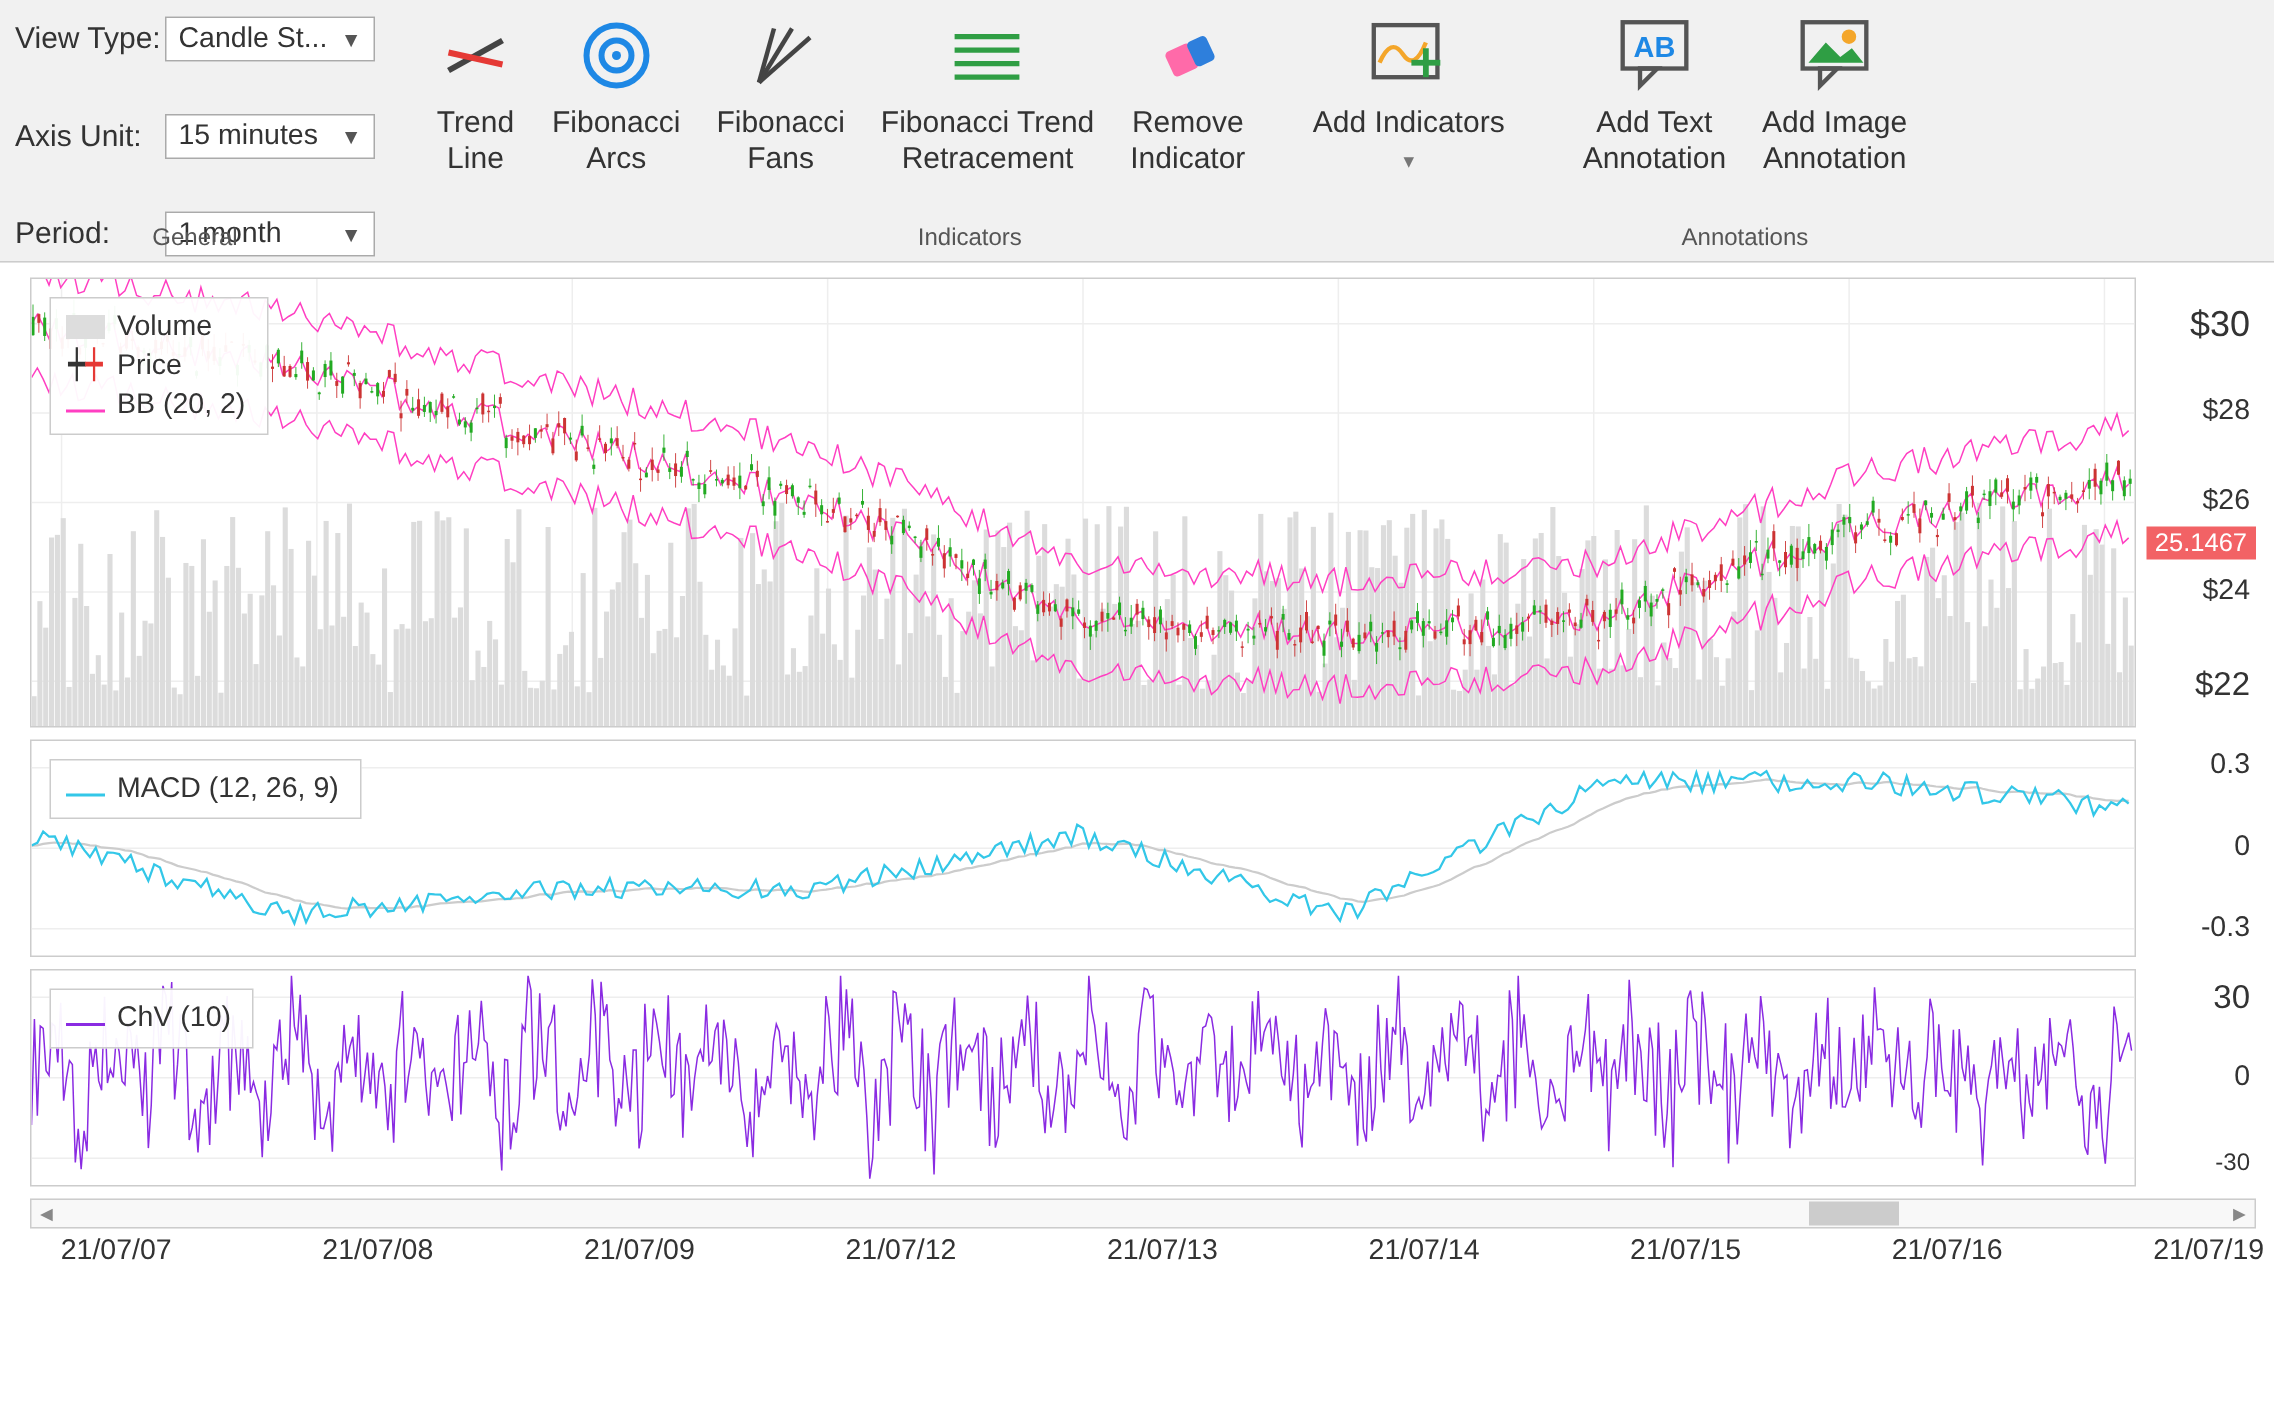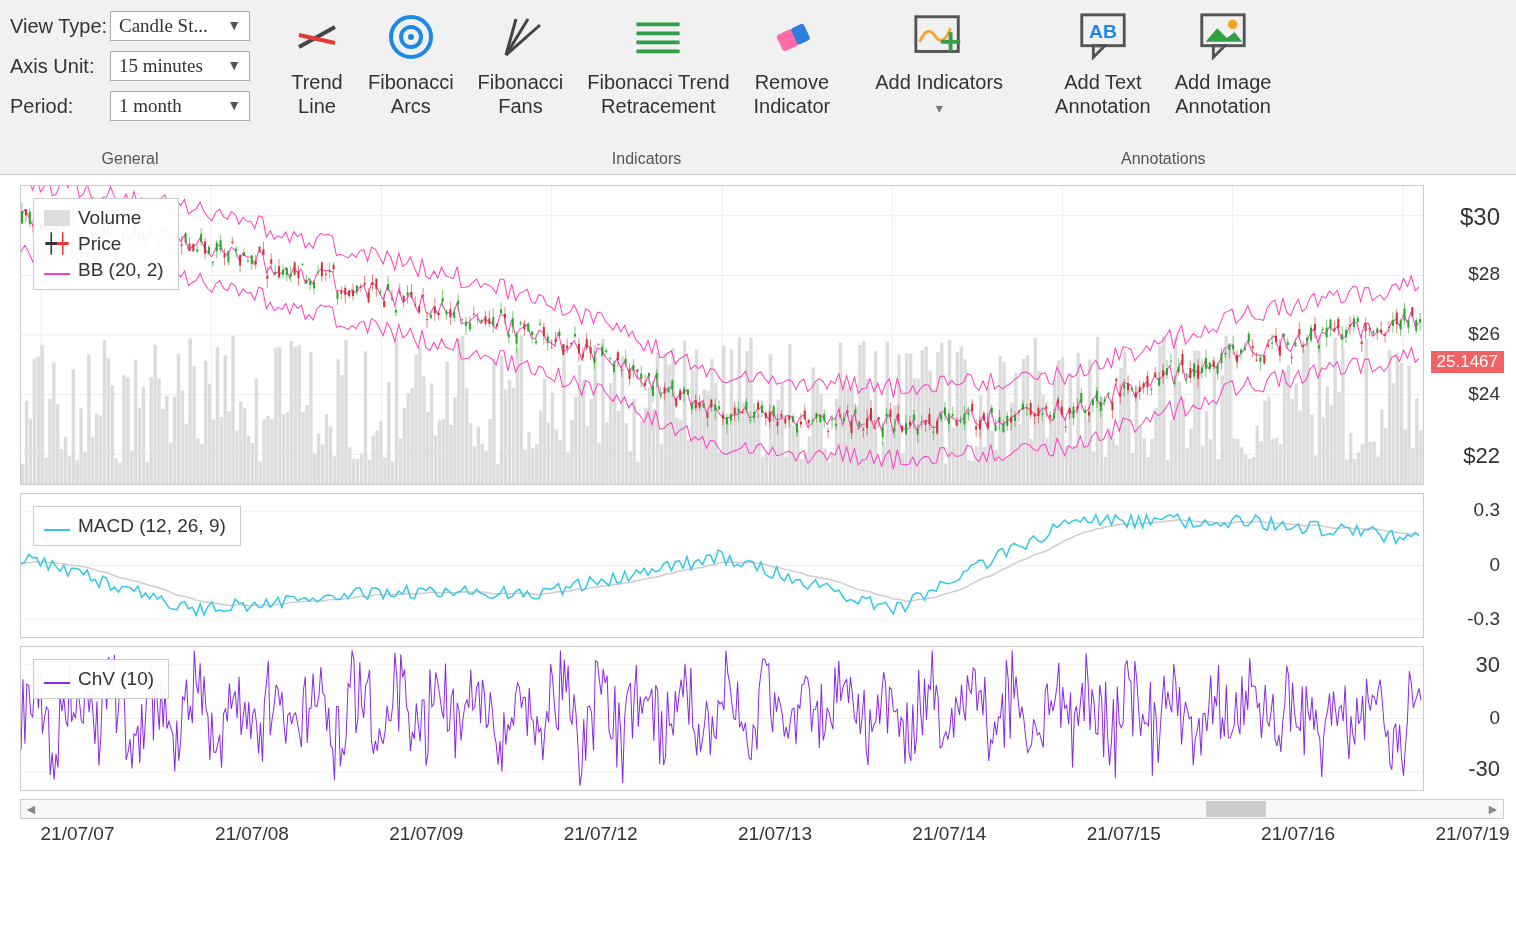--- a/index.html
+++ b/index.html
@@ -3,26 +3,26 @@
 <meta charset="utf-8">
 <style>
   * { box-sizing: border-box; margin: 0; padding: 0; }
   html,body { width:1516px; height:942px; font-family: "Segoe UI", Arial, sans-serif; font-size:20px; color:#333; background:#fff; overflow:hidden;}
   
   
   .ribbon { height:175px; background:#f1f1f1; border-bottom:1px solid #ccc; display:flex; }
   .group  { display:flex; flex-direction:column; align-items:center; padding:6px 10px 0 10px; position:relative;}
   .group-sep { width:1px; background:#ccc; margin:8px 4px 30px 4px; }
   .group-title { position:absolute; bottom:0px; left:0; right:0; text-align:center; font-size:16px; color:#555; height:30px; line-height:30px;}
-  .group-content { flex:1; display:flex; align-items:flex-start; }
+  .group-content { flex:1; display:flex; align-items:flex-start;justify-content:space-between; }
   
   
   .field-row { display:flex; align-items:center; height:36px; }
   .field-label { width:100px; font-size:20px; color:#333; }
-  .combo { width:140px; height:30px; border:1px solid #aaa; background:#fff; display:flex; align-items:center; justify-content:space-between; padding:0 8px; font-size:19px; color:#333;font-family:Liberation Serif, serif;}
+  .combo { width:140px; height:30px; border:1px solid #aaa; background:#fff; display:flex; align-items:center; justify-content:space-between; padding:0 8px; font-size:19px; color:#333;}
   .combo .chev { color:#555; font-size:14px; }
   
   
   .bigbtn { display:flex; flex-direction:column; align-items:center; padding:4px 12px; cursor:default;}
   .bigbtn .icon { width:54px; height:54px; display:flex; align-items:center; justify-content:center; }
   .bigbtn .lbl { text-align:center; font-size:20px; line-height:24px; margin-top:6px; color:#333; white-space:pre;}
   
   
   .charts { position:absolute; top:175px; bottom:0; left:0; right:0; padding:10px 12px 5px 20px; }
   .pane { position:relative; background:#fff; margin-bottom:8px;}
@@ -1352,21 +1352,21 @@
       <div class="legend-box" style="left:12px;top:12px">
         <div class="leg-row">
             <span class="leg-swatch" style="border-top:2px solid #8a2be2;height:0;margin-top:8px"></span>
             <span>ChV (10)</span>
           </div>
       </div>
     </div>
     <div class="axis-r" id="yaxis-chv">
         <div style="position: absolute; right: 4px; top: 6.125px; font-size: 22px;">30</div>
         <div style="position: absolute; right: 4px; top: 60.5px; font-size: 19px;">0</div>
-        <div style="position: absolute; right: 4px; top: 110px; font-size: 22px;">-30</div>
+        <div style="position: absolute; right: 4px; top: 121px; font-size: 16px;">-30</div>
       </div>
   </div>
 
   <div class="hscroll">
     <div class="arrow">◄</div>
     <div class="thumb" style="left:1185px;width:60px"></div>
     <div class="arrow" style="margin-left:auto">►</div>
   </div>
 
   <div class="xaxis" id="xaxis">

